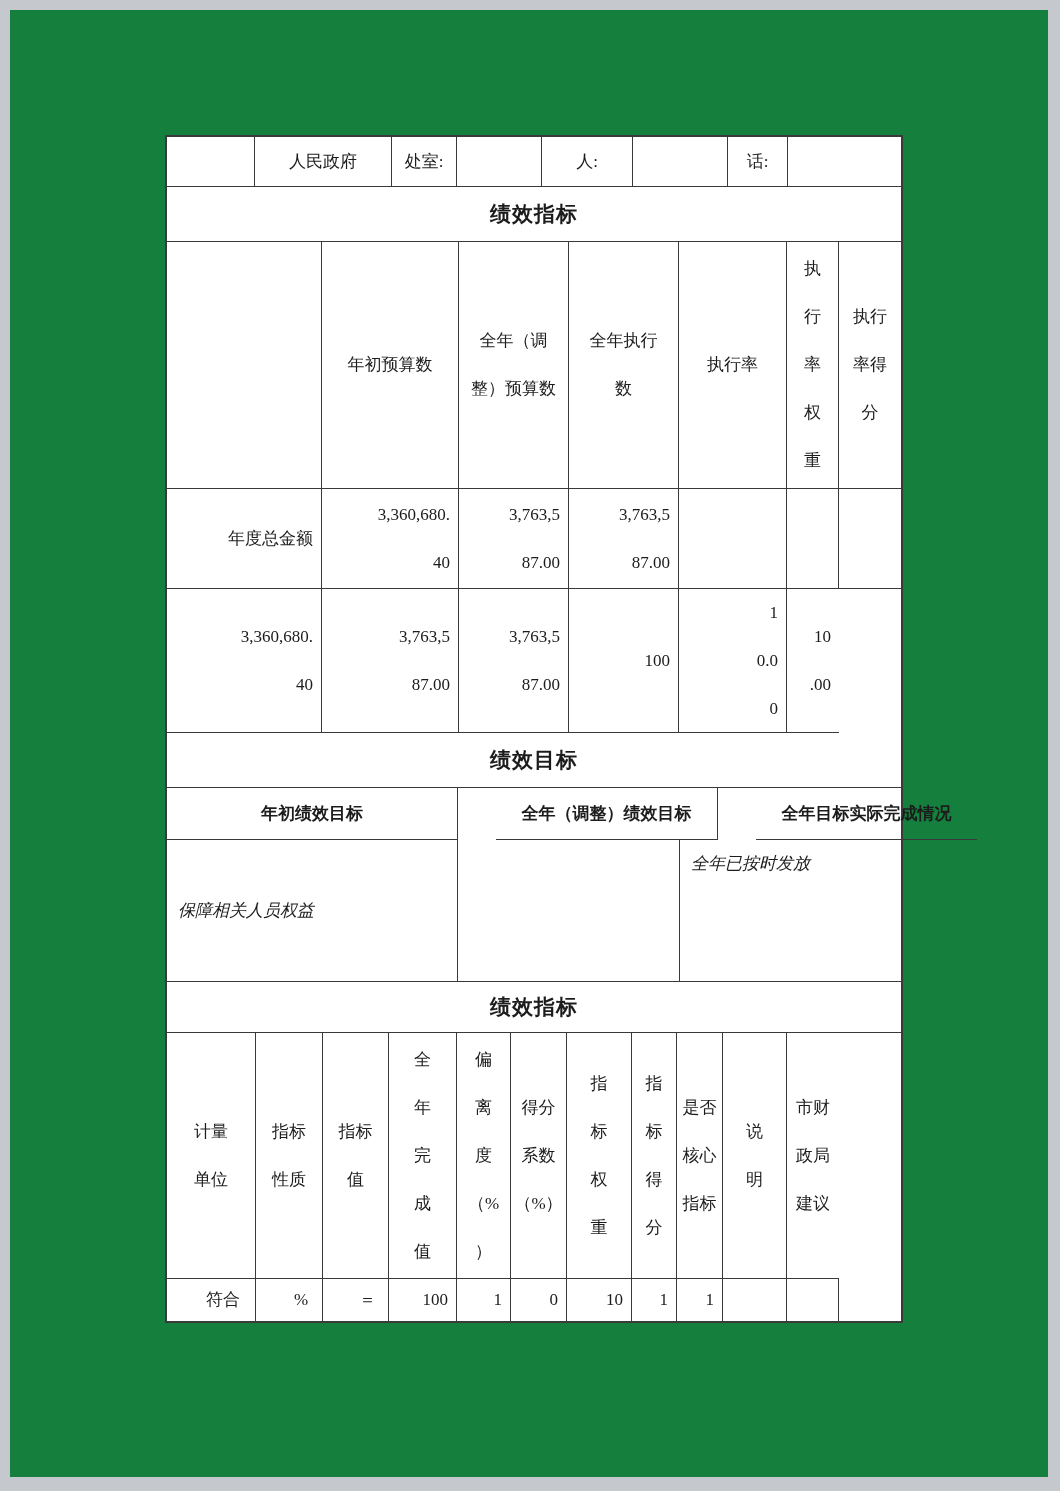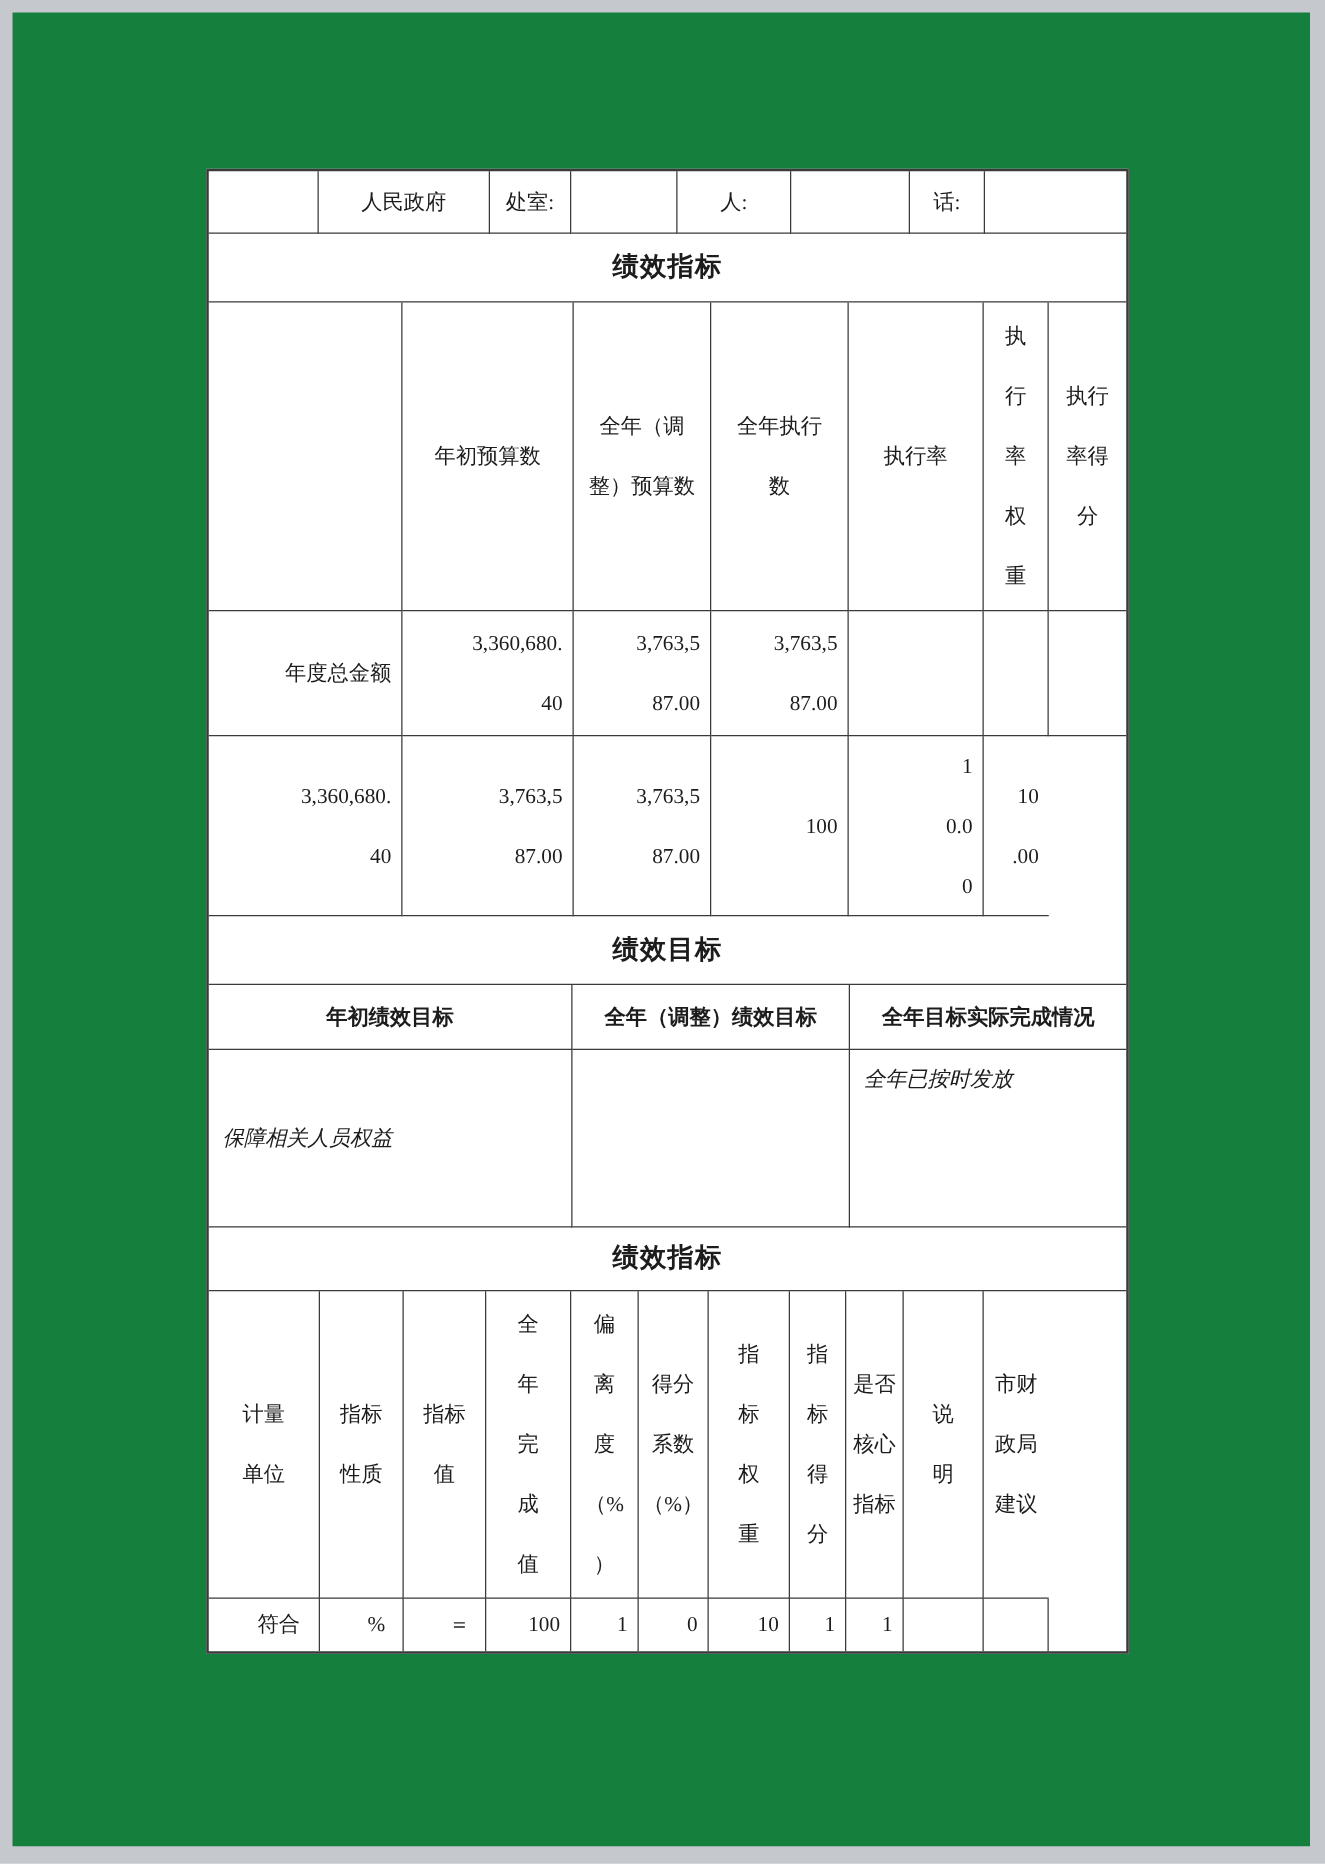--- a/index.html
+++ b/index.html
@@ -24,21 +24,21 @@
     background: #ffffff;
   }
   .row { display: grid; }
   .g-info  { grid-template-columns: 88px 137px 65px 85px 91px 95px 60px 113px; }
   .g-fund  { grid-template-columns: 155px 137px 110px 110px 108px 52px 62px; }
   .g-goals { grid-template-columns: 291px 222px 221px; }
   .g-ind   { grid-template-columns: 89px 67px 66px 68px 54px 56px 65px 45px 46px 64px 52px 62px; }
   .g-bar   { grid-template-columns: 734px; }
 
   .h50 { height: 50px; }  .h55 { height: 55px; }  .h247 { height: 247px; }
-  .h100 { height: 100px; } .h144 { height: 144px; } .h52 { height: 52px; }
+  .h100 { height: 100px; } .h144 { height: 144px; } .h52 { height: 52px; gap: 38px; }
   .h142 { height: 142px; } .h51 { height: 51px; } .h246 { height: 246px; }
   .h42 { height: 42px; }
 
   .cell {
     border-right: 1px solid #3a3a3a;
     border-bottom: 1px solid #3a3a3a;
     display: flex;
     align-items: center;
     justify-content: center;
     text-align: center;

